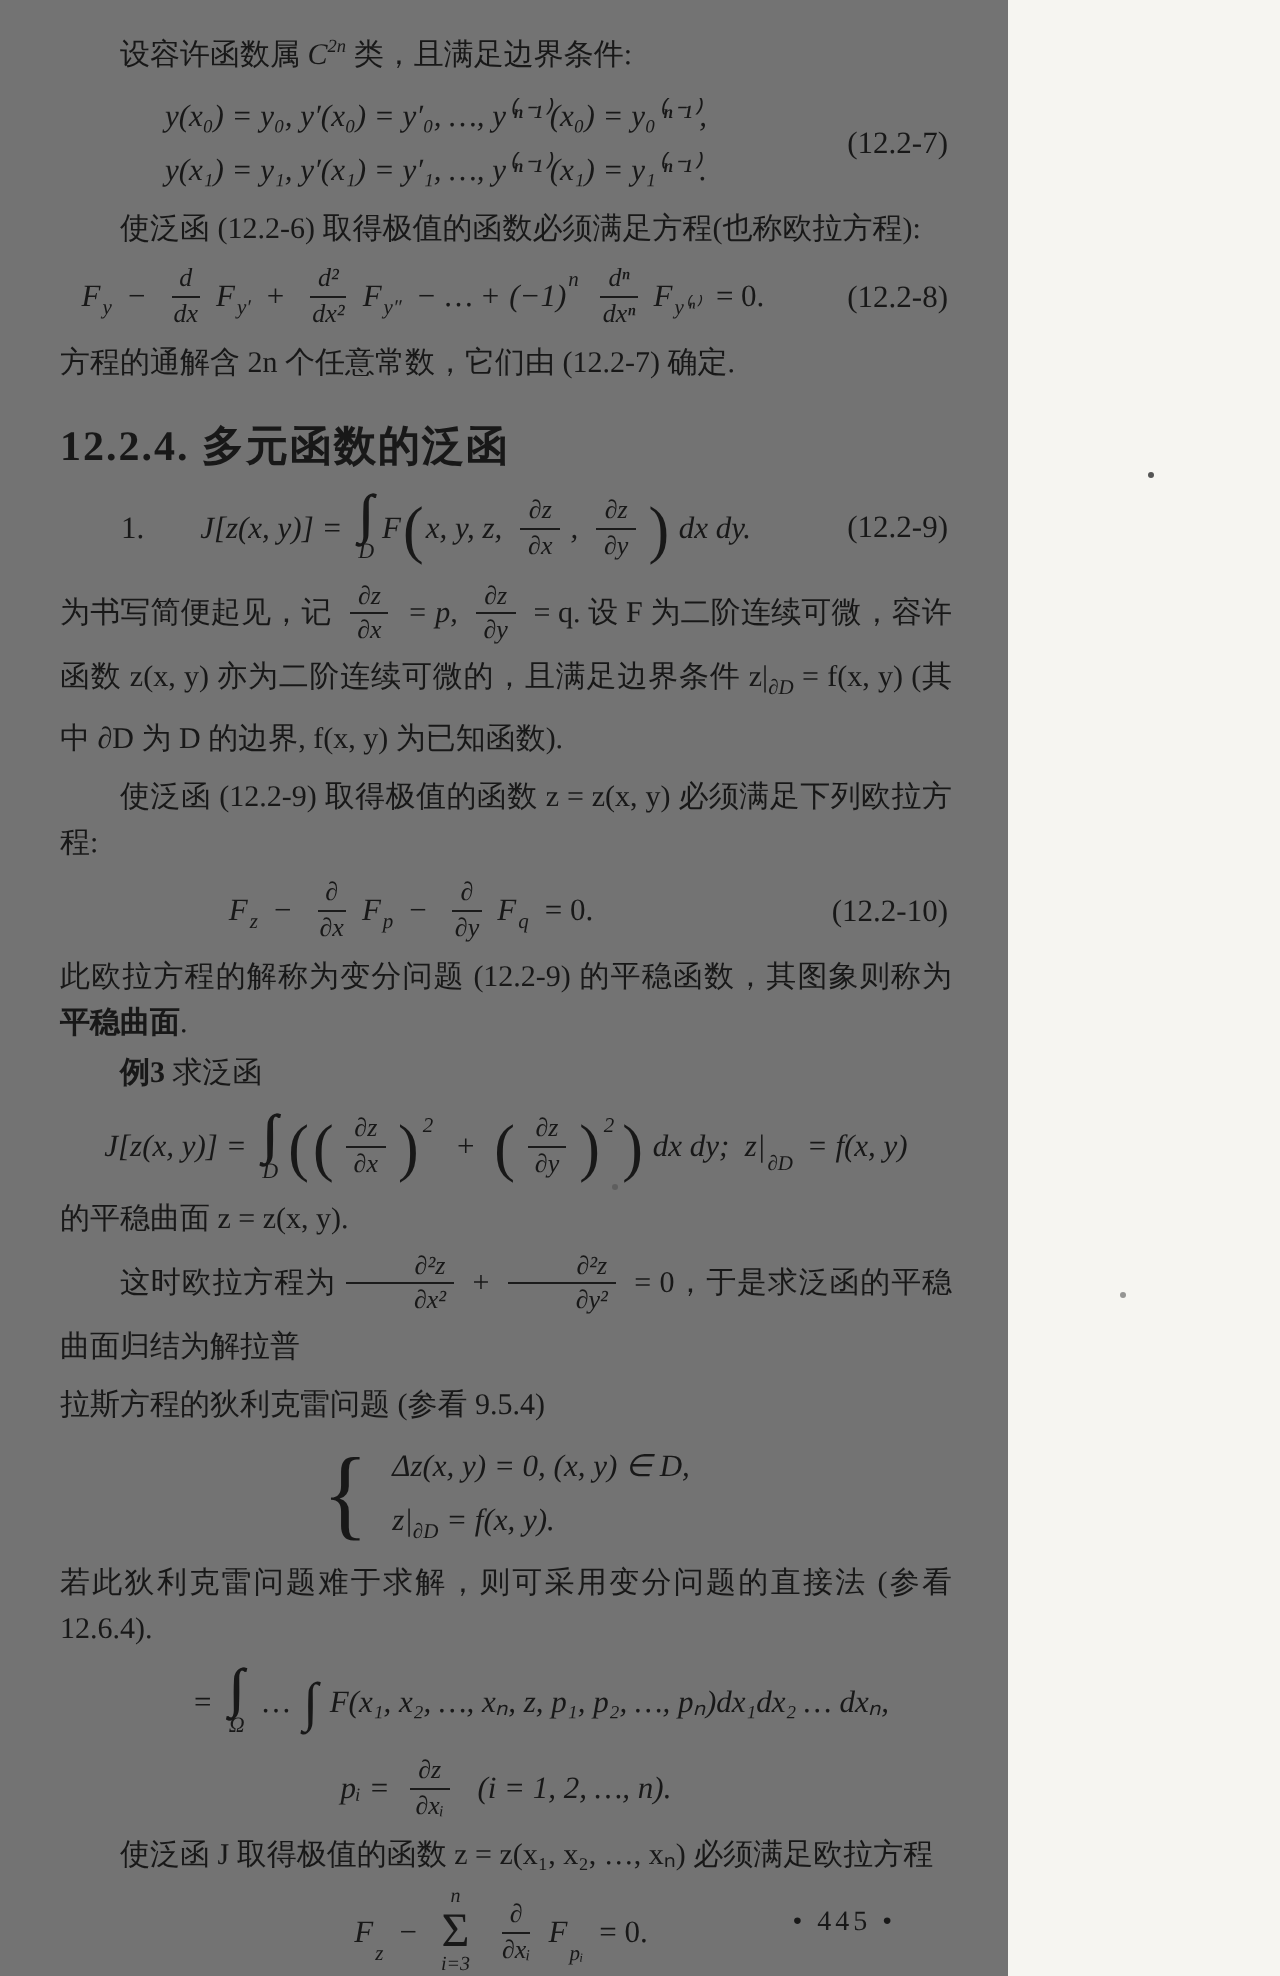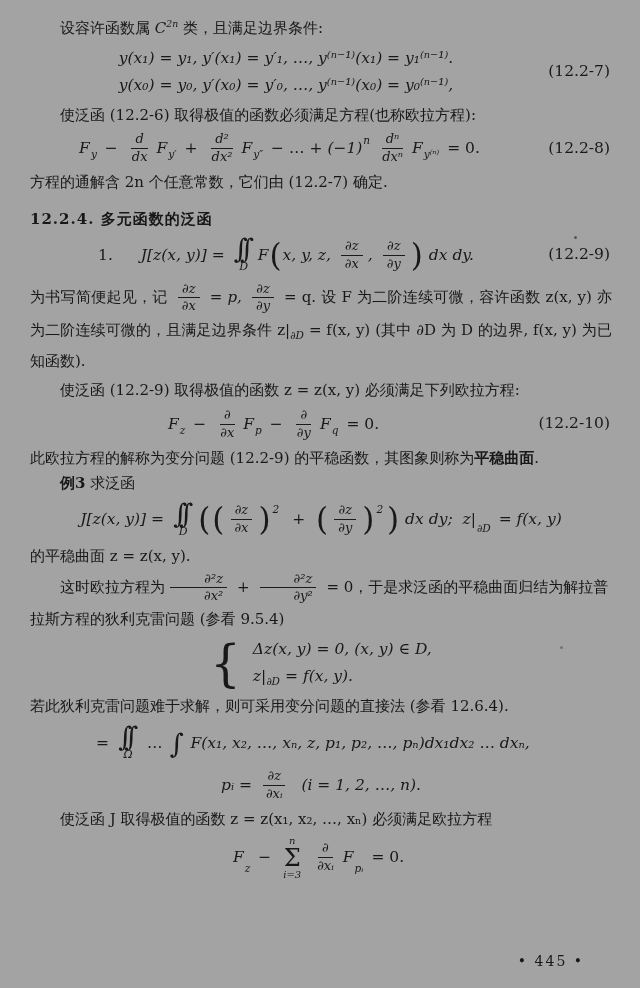--- a/index.html
+++ b/index.html
@@ -4,24 +4,24 @@
 <style>
   html,body{margin:0;padding:0;}
   body{
     width:640px;height:988px;overflow:hidden;
     background:#f6f5f1;
     font-family:"DejaVu Serif","DejaVu Sans",serif;
     color:#181818;
   }
   .page{
     box-sizing:border-box;position:relative;
-    width:640px;height:988px;
+    width:504px;height:988px;
     padding:14px 28px 0 30px;
-    background:#a3a3a3;
-    font-size:15px;line-height:1.5;
+    background:#737373;
+    font-size:15px;line-height:1.5;font-family:Liberation Serif, serif;
   }
   .para{margin:3px 0;text-align:justify;}
   .ind{text-indent:2em;}
   .mi{font-style:italic;}
   .b{font-weight:bold;}
   
   .disp{position:relative;display:flex;justify-content:center;align-items:center;margin:5px 0;font-size:15.5px;}
   .disp span{white-space:pre;}
   .eqlabel{position:absolute;right:2px;top:50%;transform:translateY(-50%);font-style:normal;}
   .stack{display:flex;flex-direction:column;align-items:flex-start;line-height:1.75;}
@@ -41,36 +41,36 @@
   .dint .i2{margin-left:-8px;}
   .dint .dsub{font-size:11px;margin-top:-3px;font-style:italic;}
   .sint{font-size:27px;line-height:1;margin:0 2px;}
   
   .bigp{font-size:31px;line-height:1;transform:scaleY(1.04);margin:0 1px;font-weight:300;}
   .brace{font-size:48px;line-height:1;font-weight:300;margin-right:12px;transform:scaleY(1.05);}
   
   .bigsum{display:inline-flex;flex-direction:column;align-items:center;line-height:1;margin:0 7px;}
   .bigsum .lim{font-size:10px;font-style:italic;}
   .bigsum .ssym{font-size:24px;}
-  .heading{font-size:15px;font-weight:bold;margin:14px 0 0 0;letter-spacing:1px;}
+  .heading{font-size:21px;font-weight:bold;margin:14px 0 0 0;letter-spacing:1px;}
   .pageno{position:absolute;right:56px;bottom:16px;font-size:14px;letter-spacing:2px;}
   .speck{position:absolute;width:3px;height:3px;border-radius:50%;background:#555;}
   .lead-no{margin-right:28px;}
 </style>
 </head>
 <body>
 
 <div class="page">
 
   <p class="para ind"><span>设容许函数属 </span><span class="mi">C</span><sup class="tsup mi">2n</sup><span> 类，且满足边界条件:</span></p>
 
   <div class="disp" style="padding-right:70px;">
     <div class="stack center">
+      <div class="mi">y(x₀) = y₀,  y′(x₀) = y′₀, …, y⁽ⁿ⁻¹⁾(x₀) = y₀⁽ⁿ⁻¹⁾,</div>
       <div class="mi">y(x₁) = y₁,  y′(x₁) = y′₁, …, y⁽ⁿ⁻¹⁾(x₁) = y₁⁽ⁿ⁻¹⁾.</div>
-      <div class="mi">y(x₀) = y₀,  y′(x₀) = y′₀, …, y⁽ⁿ⁻¹⁾(x₀) = y₀⁽ⁿ⁻¹⁾,</div>
     </div>
     <span class="eqlabel">(12.2-7)</span>
   </div>
 
   <p class="para ind">使泛函 (12.2-6) 取得极值的函数必须满足方程(也称欧拉方程):</p>
 
   <div class="disp" style="padding-right:78px;">
     <span class="mi">F</span>
       <span class="msub">y</span>
     <span class="op">−</span>

